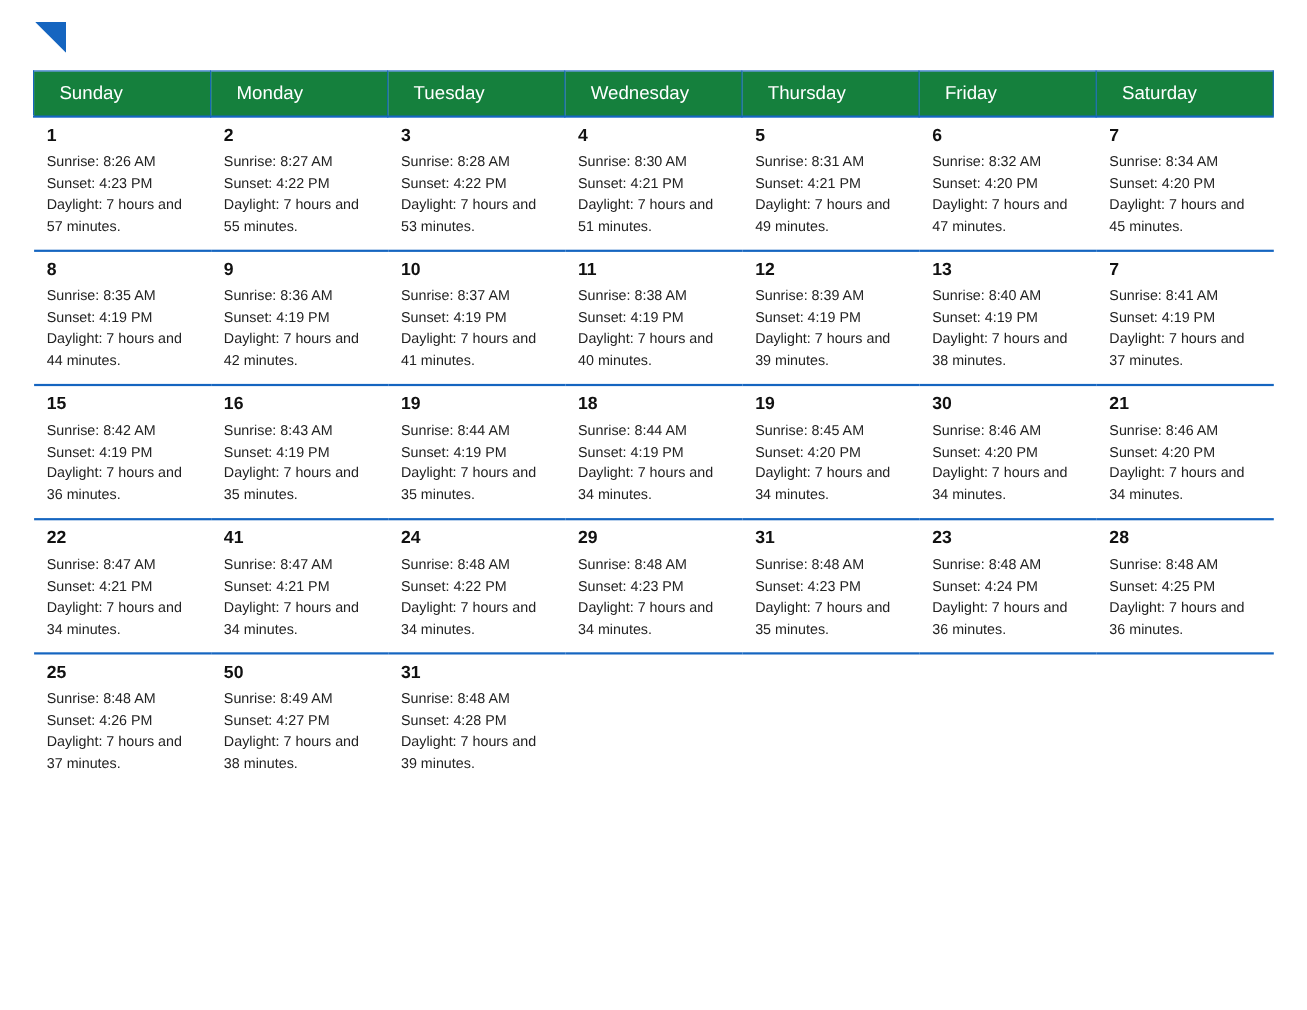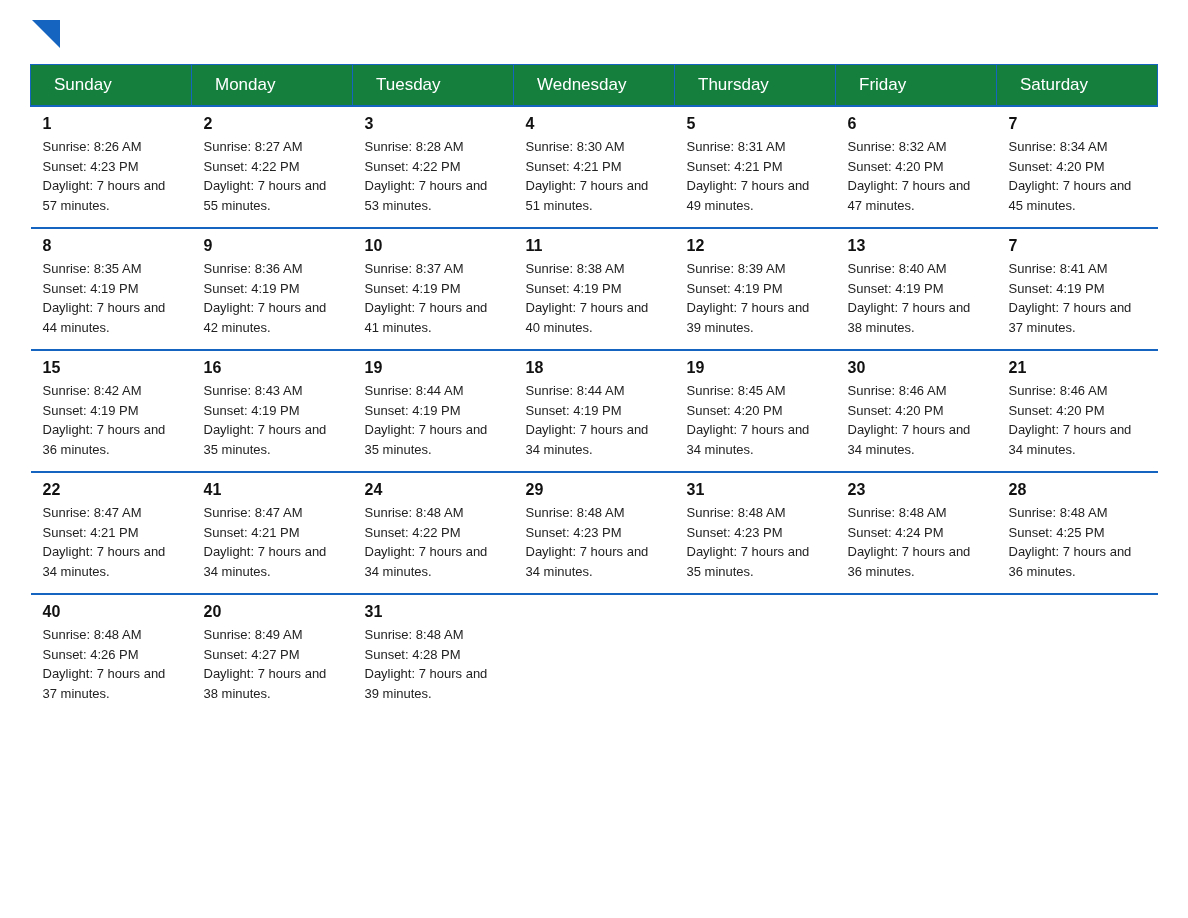--- a/index.html
+++ b/index.html
@@ -237,25 +237,25 @@
           <span class="day-number">23</span>
           <span class="day-info">Sunrise: 8:48 AM<br>Sunset: 4:24 PM<br>Daylight: 7 hours and 36 minutes.</span>
         </td>
         <td>
           <span class="day-number">28</span>
           <span class="day-info">Sunrise: 8:48 AM<br>Sunset: 4:25 PM<br>Daylight: 7 hours and 36 minutes.</span>
         </td>
       </tr>
       <tr>
         <td>
-          <span class="day-number">40</span>
+          <span class="day-number">25</span>
           <span class="day-info">Sunrise: 8:48 AM<br>Sunset: 4:26 PM<br>Daylight: 7 hours and 37 minutes.</span>
         </td>
         <td>
-          <span class="day-number">20</span>
+          <span class="day-number">50</span>
           <span class="day-info">Sunrise: 8:49 AM<br>Sunset: 4:27 PM<br>Daylight: 7 hours and 38 minutes.</span>
         </td>
         <td>
           <span class="day-number">31</span>
           <span class="day-info">Sunrise: 8:48 AM<br>Sunset: 4:28 PM<br>Daylight: 7 hours and 39 minutes.</span>
         </td>
         <td class="empty-cell"></td>
         <td class="empty-cell"></td>
         <td class="empty-cell"></td>
         <td class="empty-cell"></td>

